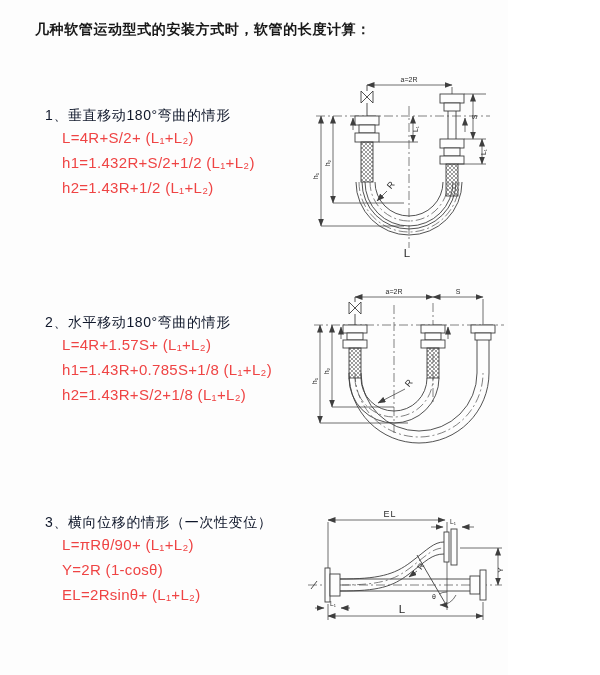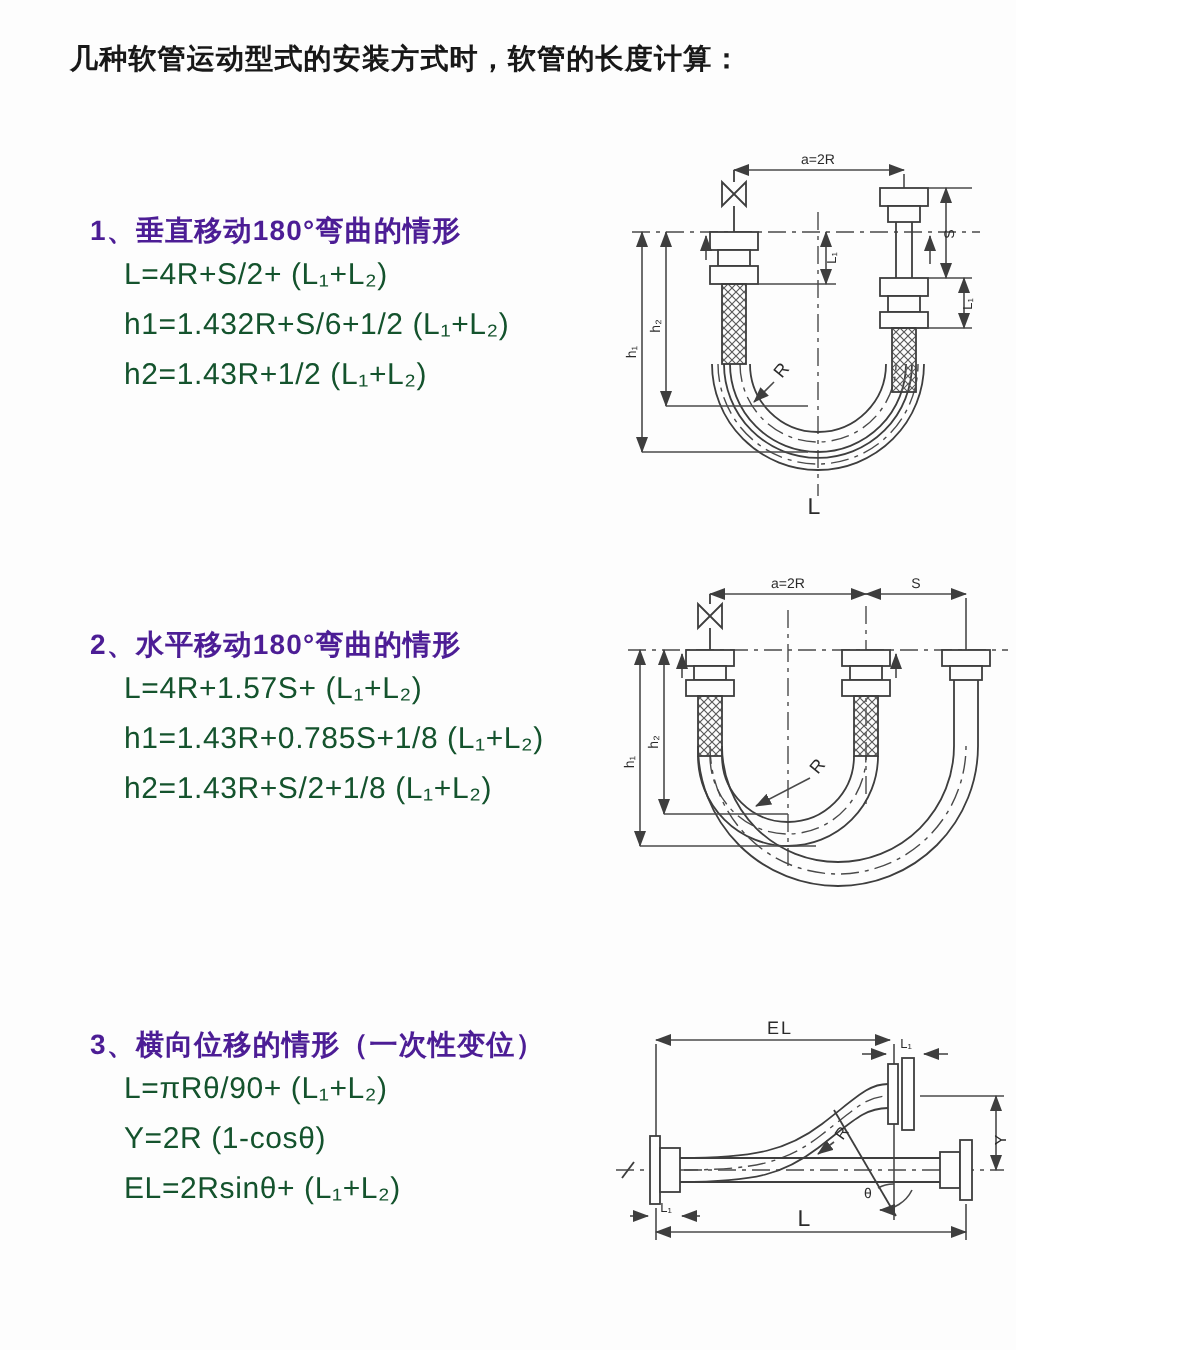--- a/index.html
+++ b/index.html
@@ -5,23 +5,23 @@
   html,body{margin:0;padding:0;background:#ffffff;}
   #page{
     position:relative;width:508px;height:675px;background:#fdfdfd;overflow:hidden;
     font-family:"Liberation Sans","DejaVu Sans",sans-serif;color:#1d1d1d;
   }
   .title{
     position:absolute;left:35px;top:21px;font-size:14px;font-weight:bold;
     letter-spacing:.6px;white-space:nowrap;color:#181818;
   }
   .section{position:absolute;white-space:nowrap;}
-  .section .heading{font-size:14px;font-weight:bold;letter-spacing:.6px;color:#4c1d95;}
+  .section .heading{font-size:14px;font-weight:normal;letter-spacing:.6px;color:#0f172a;}
   .section .formula{
-    margin-left:17px;font-size:15px;line-height:25px;letter-spacing:.3px;color:#14532d;
+    margin-left:17px;font-size:15px;line-height:25px;letter-spacing:.3px;color:#ef4444;
   }
   .section .formula:first-of-type{margin-top:9px;}
   #sec1{left:45px;top:107px;}
   #sec2{left:45px;top:302px;margin-top:12px;}
   #sec3{left:45px;top:514px;}
   .diag{position:absolute;}
   #d1{left:308px;top:70px;}
   #d2{left:308px;top:283px;}
   #d3{left:298px;top:498px;}
   svg .ln{stroke:#3e3e3e;stroke-width:.9;fill:none;}
@@ -36,21 +36,21 @@
 </head>
 <body>
 
 <div id="page">
 
   <div class="title">几种软管运动型式的安装方式时，软管的长度计算：</div>
 
   <div class="section" id="sec1">
     <div class="heading">1、垂直移动180°弯曲的情形</div>
     <div class="formula">L=4R+S/2+ (L₁+L₂)</div>
-    <div class="formula">h1=1.432R+S/6+1/2 (L₁+L₂)</div>
+    <div class="formula">h1=1.432R+S/2+1/2 (L₁+L₂)</div>
     <div class="formula">h2=1.43R+1/2 (L₁+L₂)</div>
   </div>
 
   <div class="section" id="sec2">
     <div class="heading">2、水平移动180°弯曲的情形</div>
     <div class="formula">L=4R+1.57S+ (L₁+L₂)</div>
     <div class="formula">h1=1.43R+0.785S+1/8 (L₁+L₂)</div>
     <div class="formula">h2=1.43R+S/2+1/8 (L₁+L₂)</div>
   </div>
 

